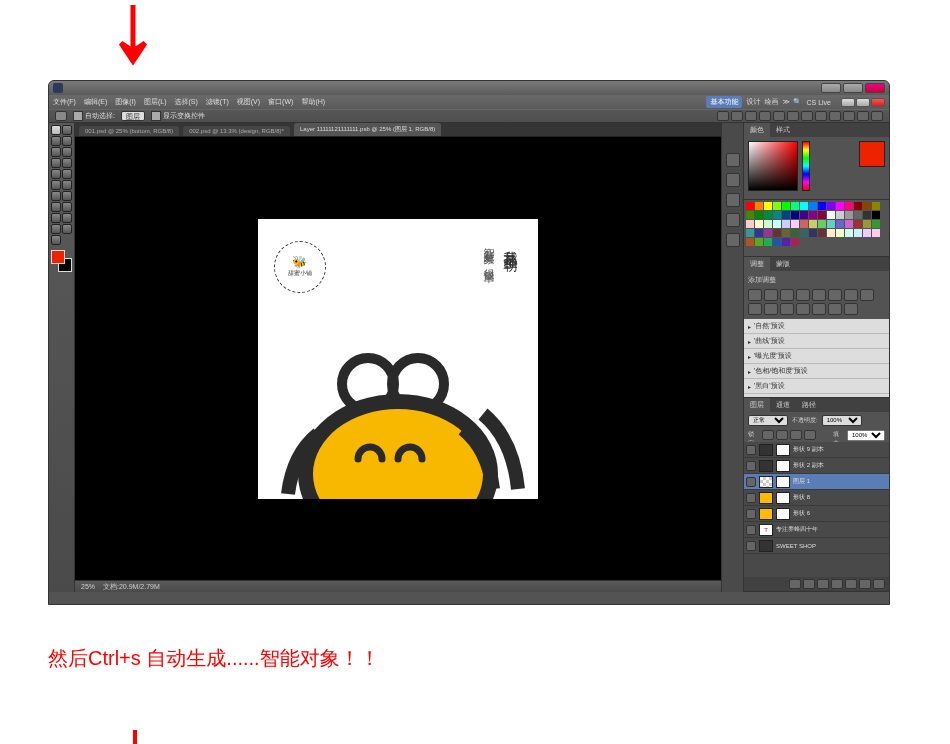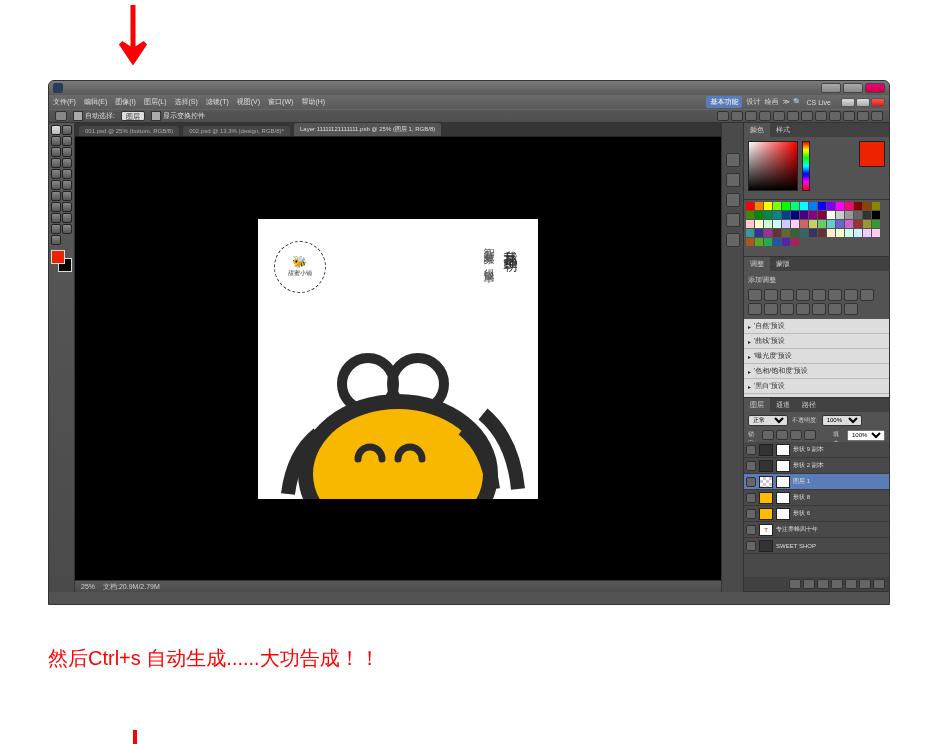--- a/index.html
+++ b/index.html
@@ -446,20 +446,20 @@
 </div>
 
 </div>
         </div>
       </div>
 
 </div>
   </div>
 
 <div class="caption">
-  <div>然后Ctrl+s 自动生成......大功告成！！</div>
+  <div>然后Ctrl+s 自动生成......智能对象！！</div>
 </div>
 
 <div class="footer-arrow">
 <svg viewBox="0 0 10 14">
       <path d="M5 0 L5 14" stroke="#f00" stroke-width="4"></path>
     </svg>
 </div>
 
 </body></html>

